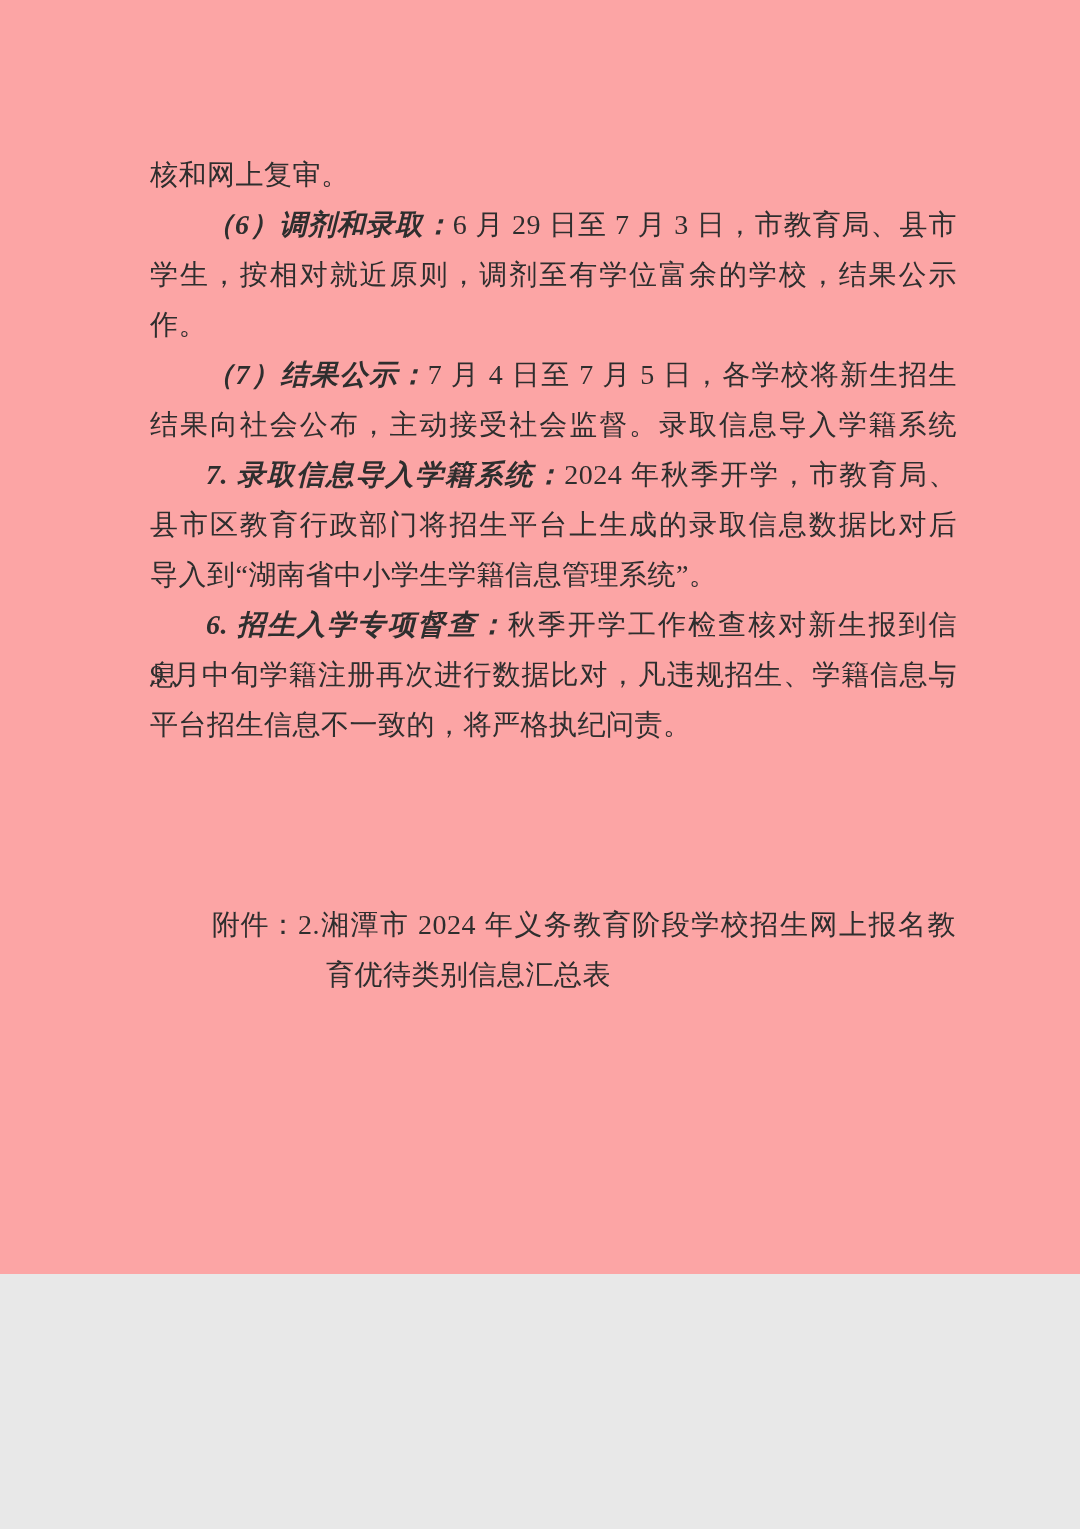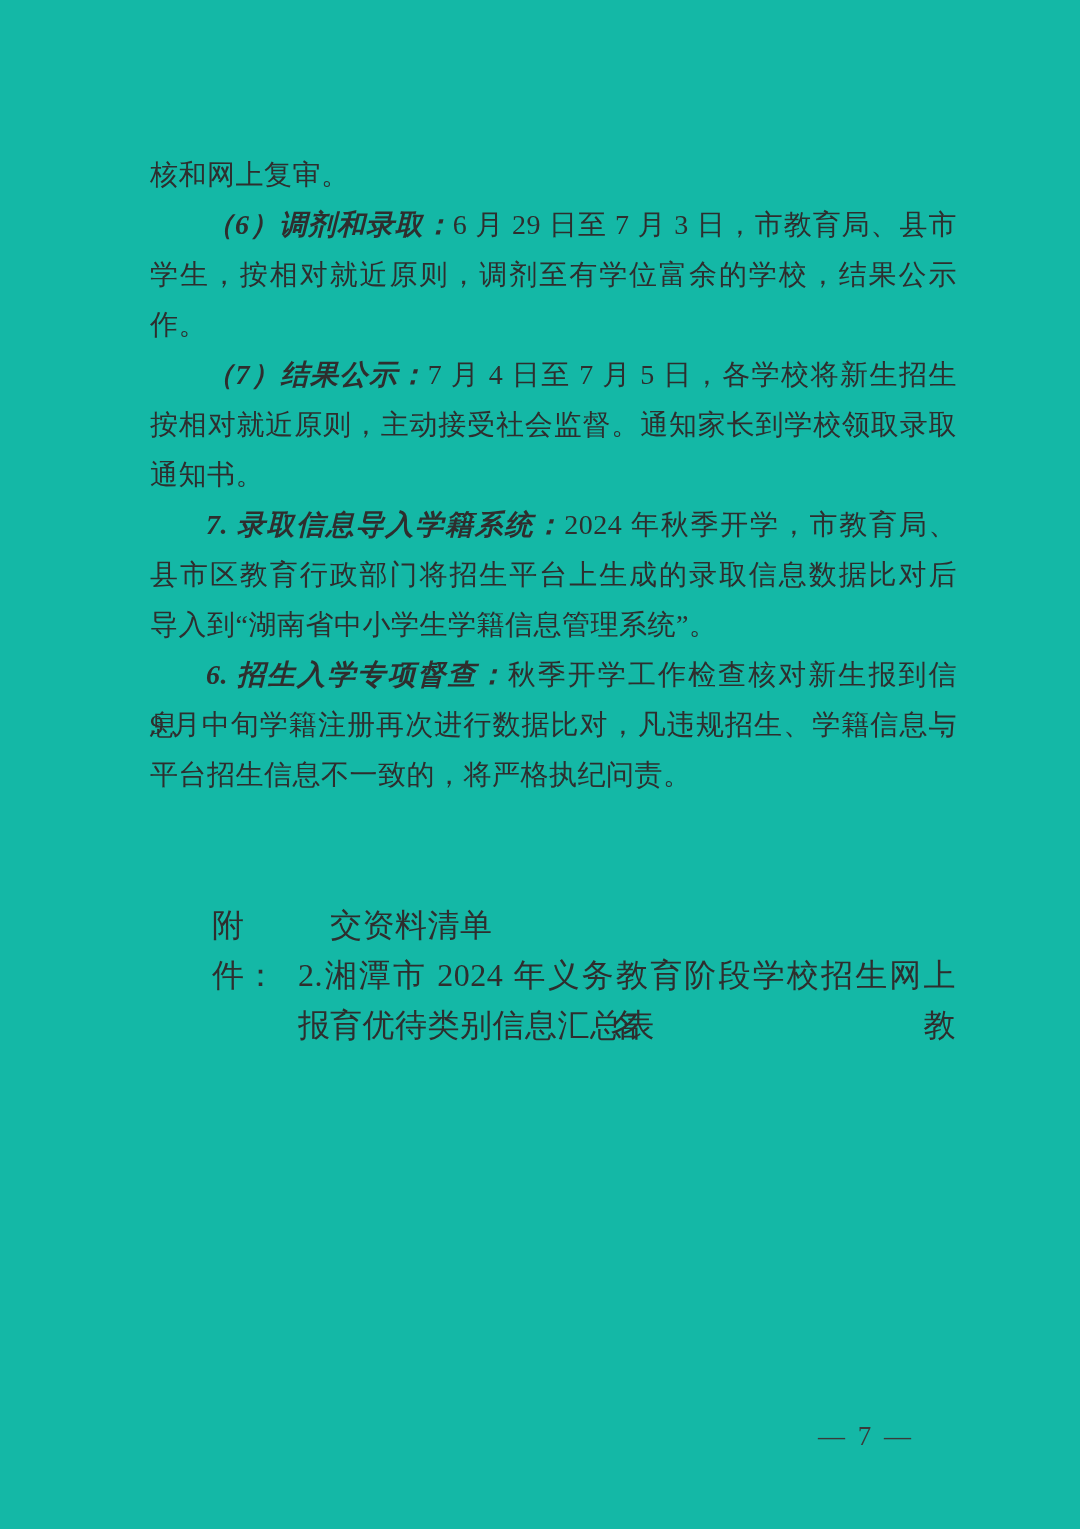--- a/index.html
+++ b/index.html
@@ -3,23 +3,23 @@
 <meta charset="utf-8">
 <style>
   html, body {
     margin: 0;
     padding: 0;
     background: #e8e8e8;
   }
   .page {
     position: relative;
     width: 1080px;
-    height: 1529px;
+    height: 1274px;
     margin: 0 auto;
-    background: #14b8a6;
+    background: #fca5a5;
     overflow: hidden;
     font-family: "Liberation Serif", serif;
     color: #2e2e2e;
   }
   .body-text {
     position: absolute;
     left: 150px;
     top: 150px;
     width: 807px;
     font-size: 28px;
@@ -40,21 +40,21 @@
   }
   .lead {
     font-weight: bold;
     font-style: italic;
   }
   .attachments {
     position: absolute;
     left: 150px;
     top: 900px;
     width: 807px;
-    font-size: 32px;
+    font-size: 28px;
     line-height: 50px;
     letter-spacing: 0.5px;
   }
   .att-row {
     display: flex;
     margin-left: 62px;
   }
   .att-label {
     flex: none;
     width: 86px;
@@ -82,38 +82,36 @@
 
   <div class="body-text">
 
     <div class="line"><span>核和网上复审。</span></div>
 
     <div class="line fill indent"><b class="lead">（6）调剂和录取：</b><span>6 月 29 日至 7 月 3 日，市教育局、县市</span></div>
     <div class="line fill"><span>学生，按相对就近原则，调剂至有学位富余的学校，结果公示</span></div>
     <div class="line"><span>作。</span></div>
 
     <div class="line fill indent"><b class="lead">（7）结果公示：</b><span>7 月 4 日至 7 月 5 日，各学校将新生招生</span></div>
-    <div class="line fill"><span>按相对就近原则，主动接受社会监督。通知家长到学校领取录取</span></div>
-    <div class="line"><span>通知书。</span></div>
+    <div class="line fill"><span>结果向社会公布，主动接受社会监督。录取信息导入学籍系统</span></div>
 
     <div class="line fill indent"><b class="lead">7. 录取信息导入学籍系统：</b><span>2024 年秋季开学，市教育局、</span></div>
     <div class="line fill"><span>县市区教育行政部门将招生平台上生成的录取信息数据比对后</span></div>
     <div class="line"><span>导入到“湖南省中小学生学籍信息管理系统”。</span></div>
 
     <div class="line fill indent"><b class="lead">6. 招生入学专项督查：</b><span>秋季开学工作检查核对新生报到信息，</span></div>
     <div class="line fill"><span>9 月中旬学籍注册再次进行数据比对，凡违规招生、学籍信息与</span></div>
     <div class="line"><span>平台招生信息不一致的，将严格执纪问责。</span></div>
 
   </div>
 
   <div class="attachments">
     <div class="att-row">
       <span class="att-label">附件：</span>
       <div class="att-items">
-        <div class="line att-line2"><span>交资料清单</span></div>
         <div class="line fill"><span>2.湘潭市 2024 年义务教育阶段学校招生网上报名教</span></div>
         <div class="line att-line2"><span>育优待类别信息汇总表</span></div>
       </div>
     </div>
   </div>
 
   <div class="page-num">— 7 —</div>
 
 </div>
 

